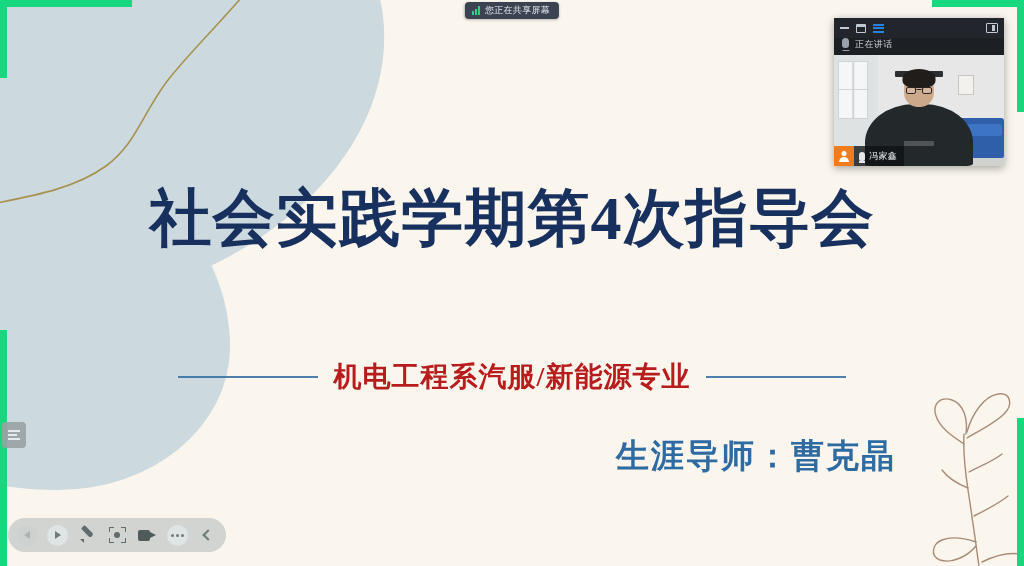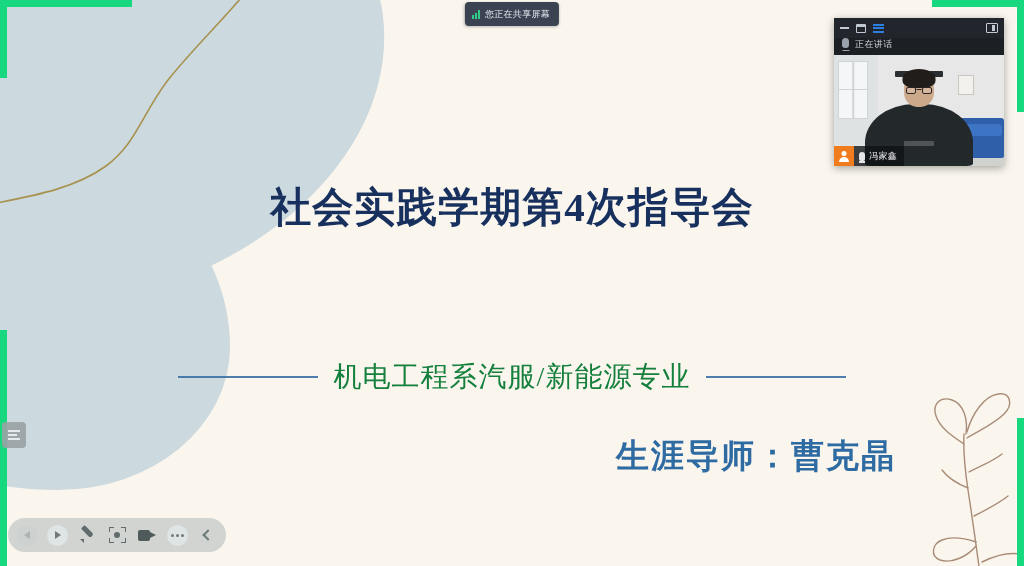--- a/index.html
+++ b/index.html
@@ -97,21 +97,21 @@
     line-height: 1;
   }
 
   .title-line2 {
     position: absolute;
     left: 0; right: 0;
     top: 186px;
     text-align: center;
     font-family: "Liberation Serif", "DejaVu Serif", serif;
     font-weight: 700;
-    font-size: 41px;
+    font-size: 62px;
     letter-spacing: 1px;
     color: #17305e;
     line-height: 1.05;
   }
 
   .subtitle-row {
     position: absolute;
     left: 0; right: 0;
     top: 358px;
     display: flex;
@@ -122,24 +122,24 @@
 
   .rule {
     width: 140px;
     height: 1.5px;
     background: #2f6aa0;
     opacity: 0.85;
   }
 
   .subtitle-text {
     font-family: "Liberation Serif", "DejaVu Serif", serif;
-    font-weight: 400;
+    font-weight: 700;
     font-size: 28px;
     letter-spacing: 1px;
-    color: #15803d;
+    color: #b91c1c;
     white-space: nowrap;
   }
 
   .presenter {
     position: absolute;
     right: 128px;
     top: 434px;
     font-family: "Liberation Serif", "DejaVu Serif", serif;
     font-weight: 700;
     font-size: 33px;
@@ -165,21 +165,21 @@
   .seg-right-top  { right: 0; top: 0;  width: 7px;   height: 112px; }
   .seg-right-bot  { right: 0; bottom: 0; width: 7px; height: 148px; }
   .seg-left-mid   { left: 0;  top: 330px; width: 7px; height: 236px; }
 
   
   .share-banner {
     position: absolute;
     left: 50%;
     transform: translateX(-50%);
     top: 2px;
-    height: 24px;
+    height: 17px;
     display: flex;
     align-items: center;
     gap: 5px;
     padding: 0 9px 0 7px;
     background: #3b4251;
     border-radius: 4px;
     z-index: 50;
     box-shadow: 0 1px 3px rgba(0,0,0,0.25);
   }
   .share-banner .bars {

